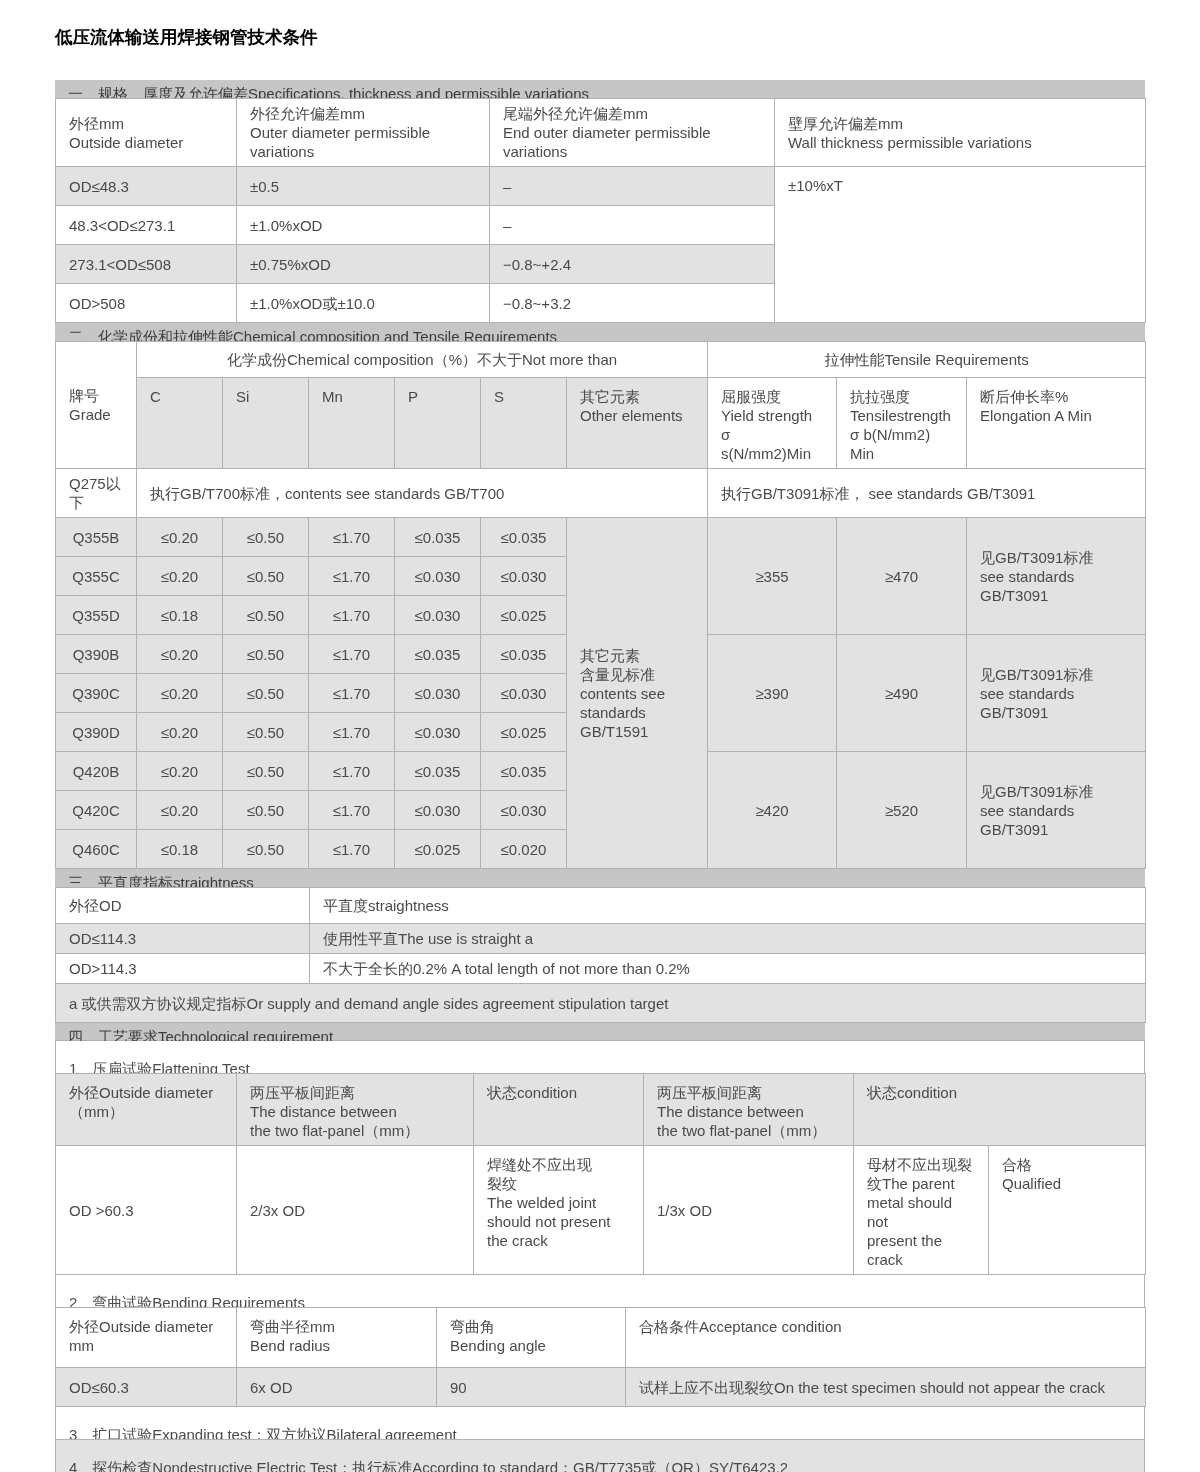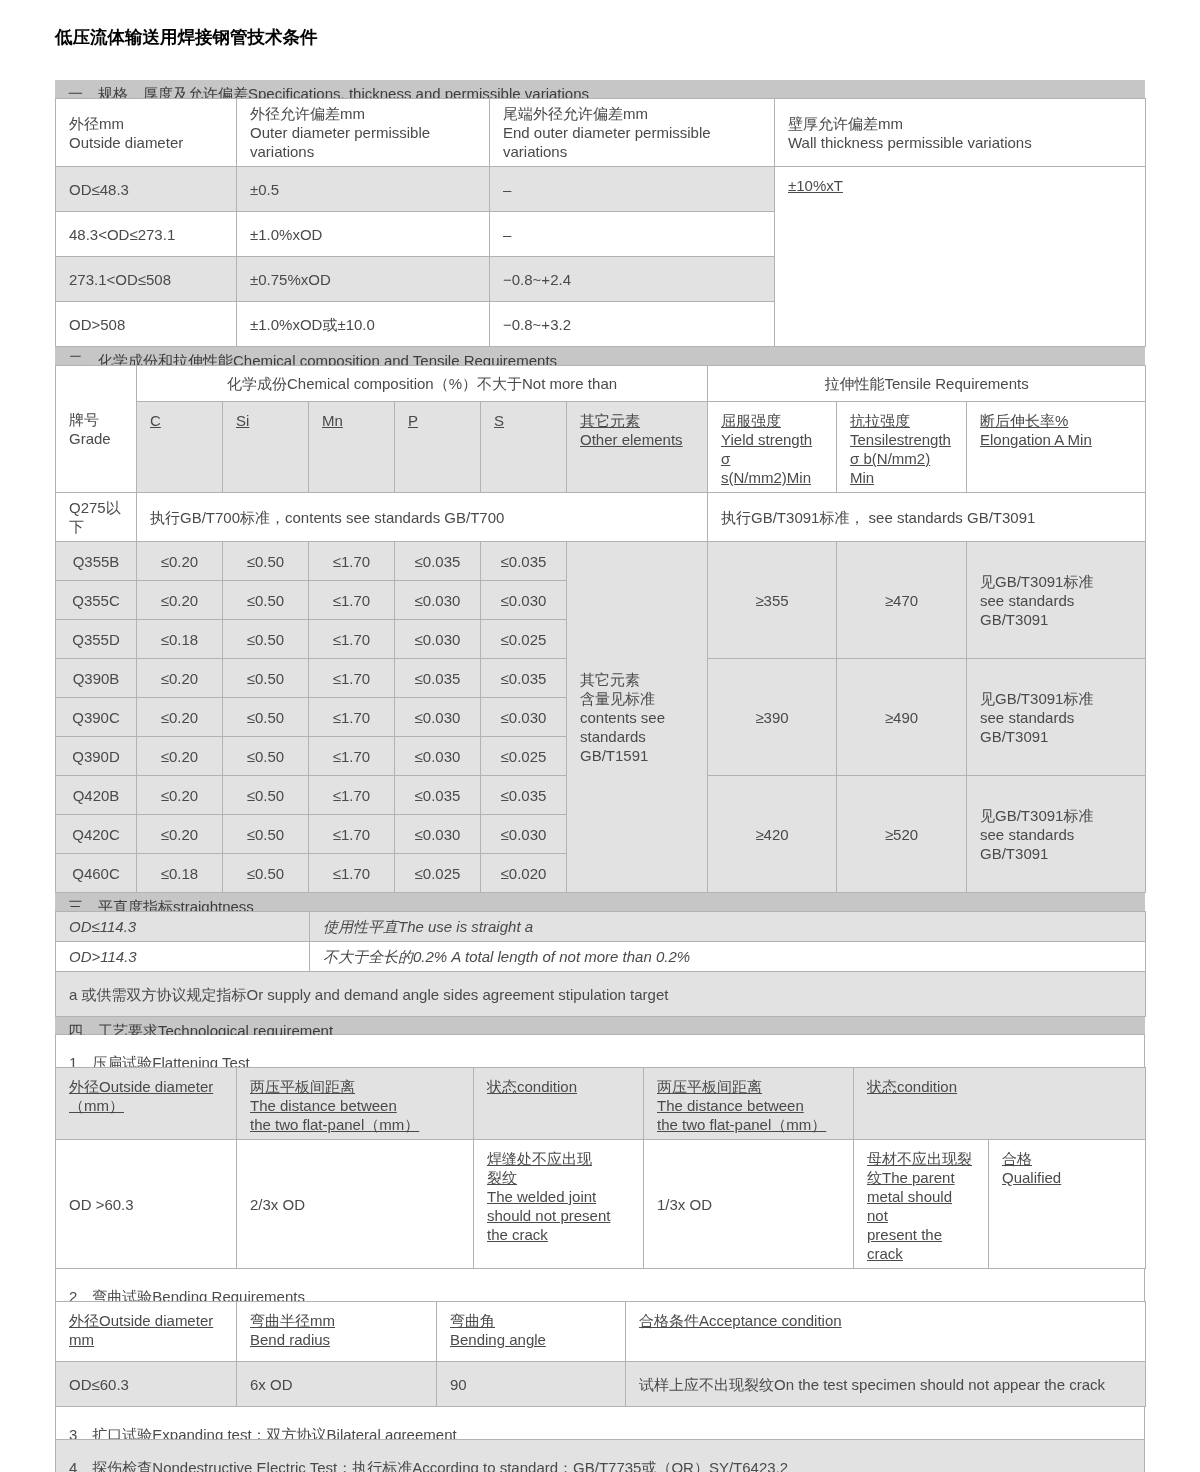--- a/index.html
+++ b/index.html
@@ -26,29 +26,29 @@
   table { border-collapse: collapse; table-layout: fixed; width: 1090px; }
   td, th {
     border: 1px solid #b2b2b2;
     font-size: 15px; font-weight: 400;
     color: #4a4a4a; text-align: left;
     padding: 5px 13px; line-height: 19px;
     vertical-align: middle; overflow: hidden;
   }
   .g { background: #e2e2e2; }
   .pl { white-space: pre-line; }
-  .top { vertical-align: top; padding-top: 9px; text-decoration: underline; }
+  .top { vertical-align: top; padding-top: 9px; }
   .c { text-align: center; padding-left: 4px; padding-right: 4px; }
   tr.rh66 > * { height: 66px; }
   tr.rh36 > * { height: 36px; }
-  tr.rh33 > * { height: 45px; margin-top: 36px; }
+  tr.rh33 > * { height: 39px; margin-top: 36px; }
   tr.rh62 > * { height: 62px; }
   tr.rh29 > * { height: 29px; }
   tr.rh39 > * { height: 39px; }
-  tr.rh32 > * { height: 24px; font-style: italic; }
+  tr.rh32 > * { height: 24px; }
   tr.rh68 > * { height: 68px; }
   tr.rh106 > * { height: 106px; }
   tr.rh60 > * { height: 60px; }
   .subrow {
     border: 1px solid #b2b2b2; background: #ffffff;
     font-size: 15px; height: 34px; line-height: 32px;
     padding: 12px 13px; margin-top: -1px;
     overflow: hidden; white-space: nowrap;
   }
   .subrow.g { background: #e2e2e2; }
@@ -245,20 +245,24 @@
   </tbody>
     </table>
 
   <div class="bar">三、平直度指标straightness</div>
   <table>
     <colgroup>
         <col style="width:254px">
         <col style="width:836px">
       </colgroup>
     <tbody>
+        <tr class="rh36">
+      <th>外径OD</th>
+      <th>平直度straightness</th>
+    </tr>
     <tr class="rh32">
       <td class="g">OD≤114.3</td>
       <td class="g">使用性平直The use is straight a</td>
     </tr>
     <tr class="rh32">
       <td>OD&gt;114.3</td>
       <td>不大于全长的0.2% A total length of not more than 0.2%</td>
     </tr>
     <tr class="rh33">
       <td class="g" colspan="2">a 或供需双方协议规定指标Or supply and demand angle sides agreement stipulation target</td>

